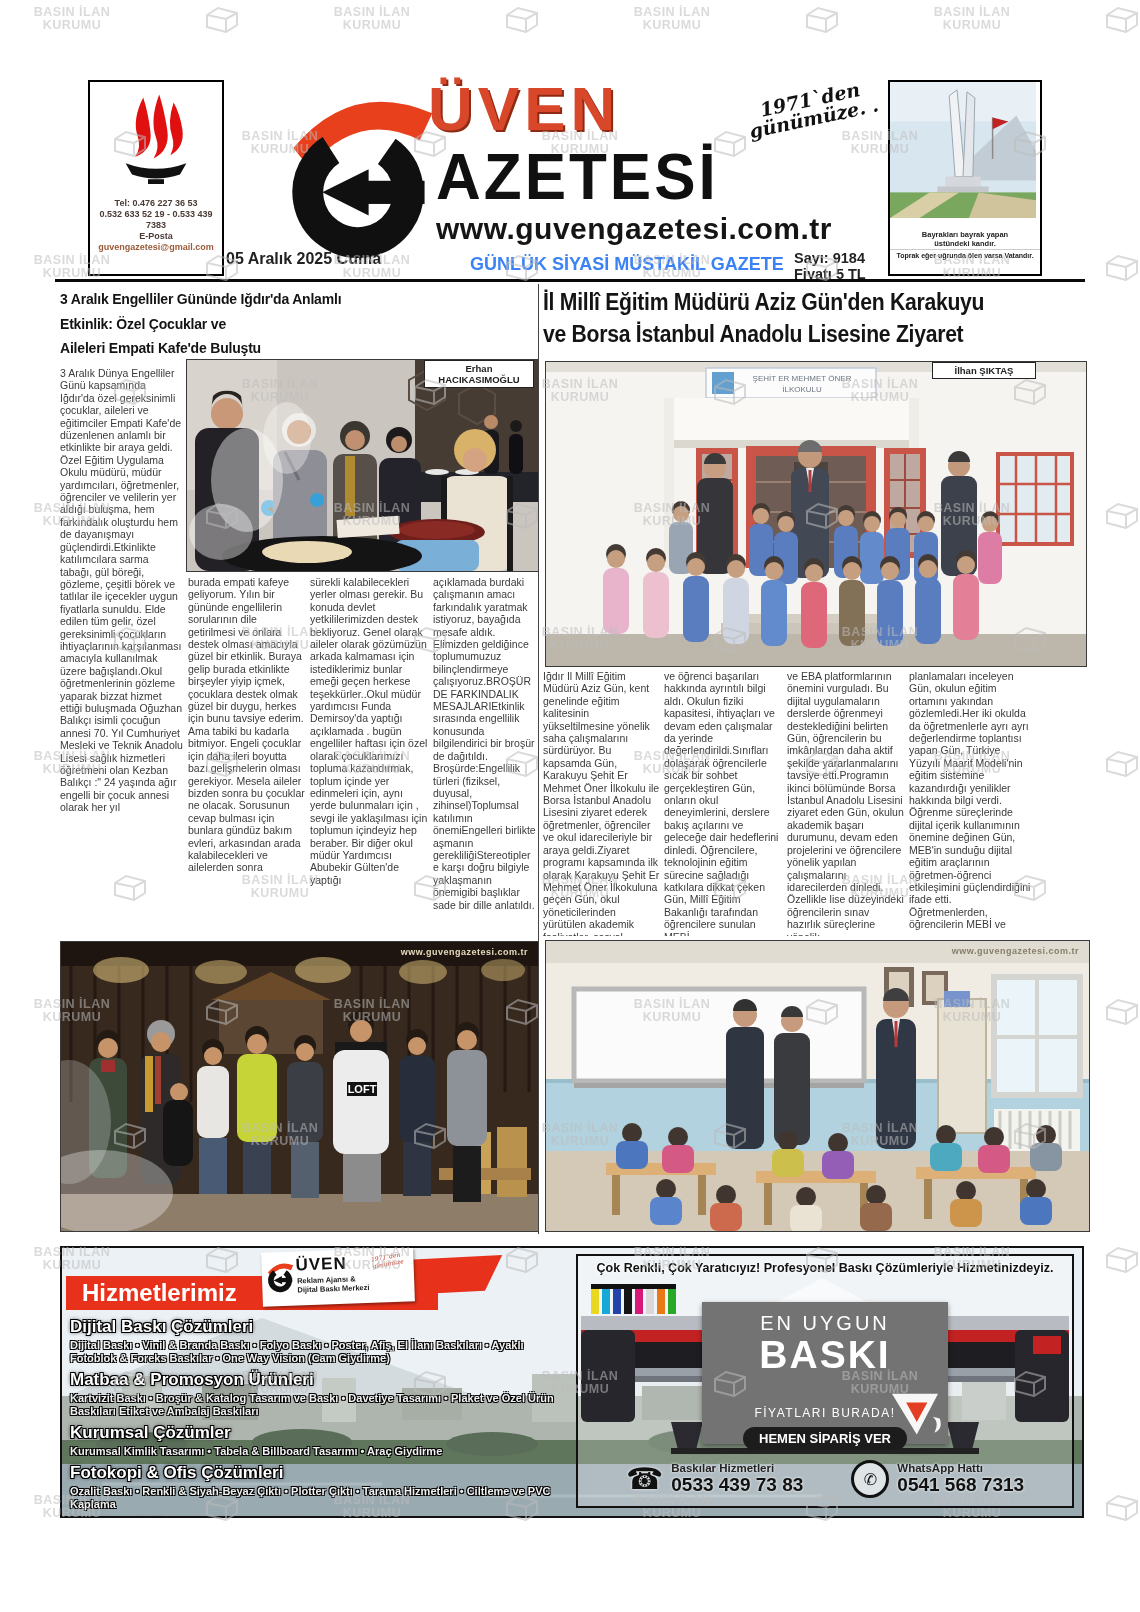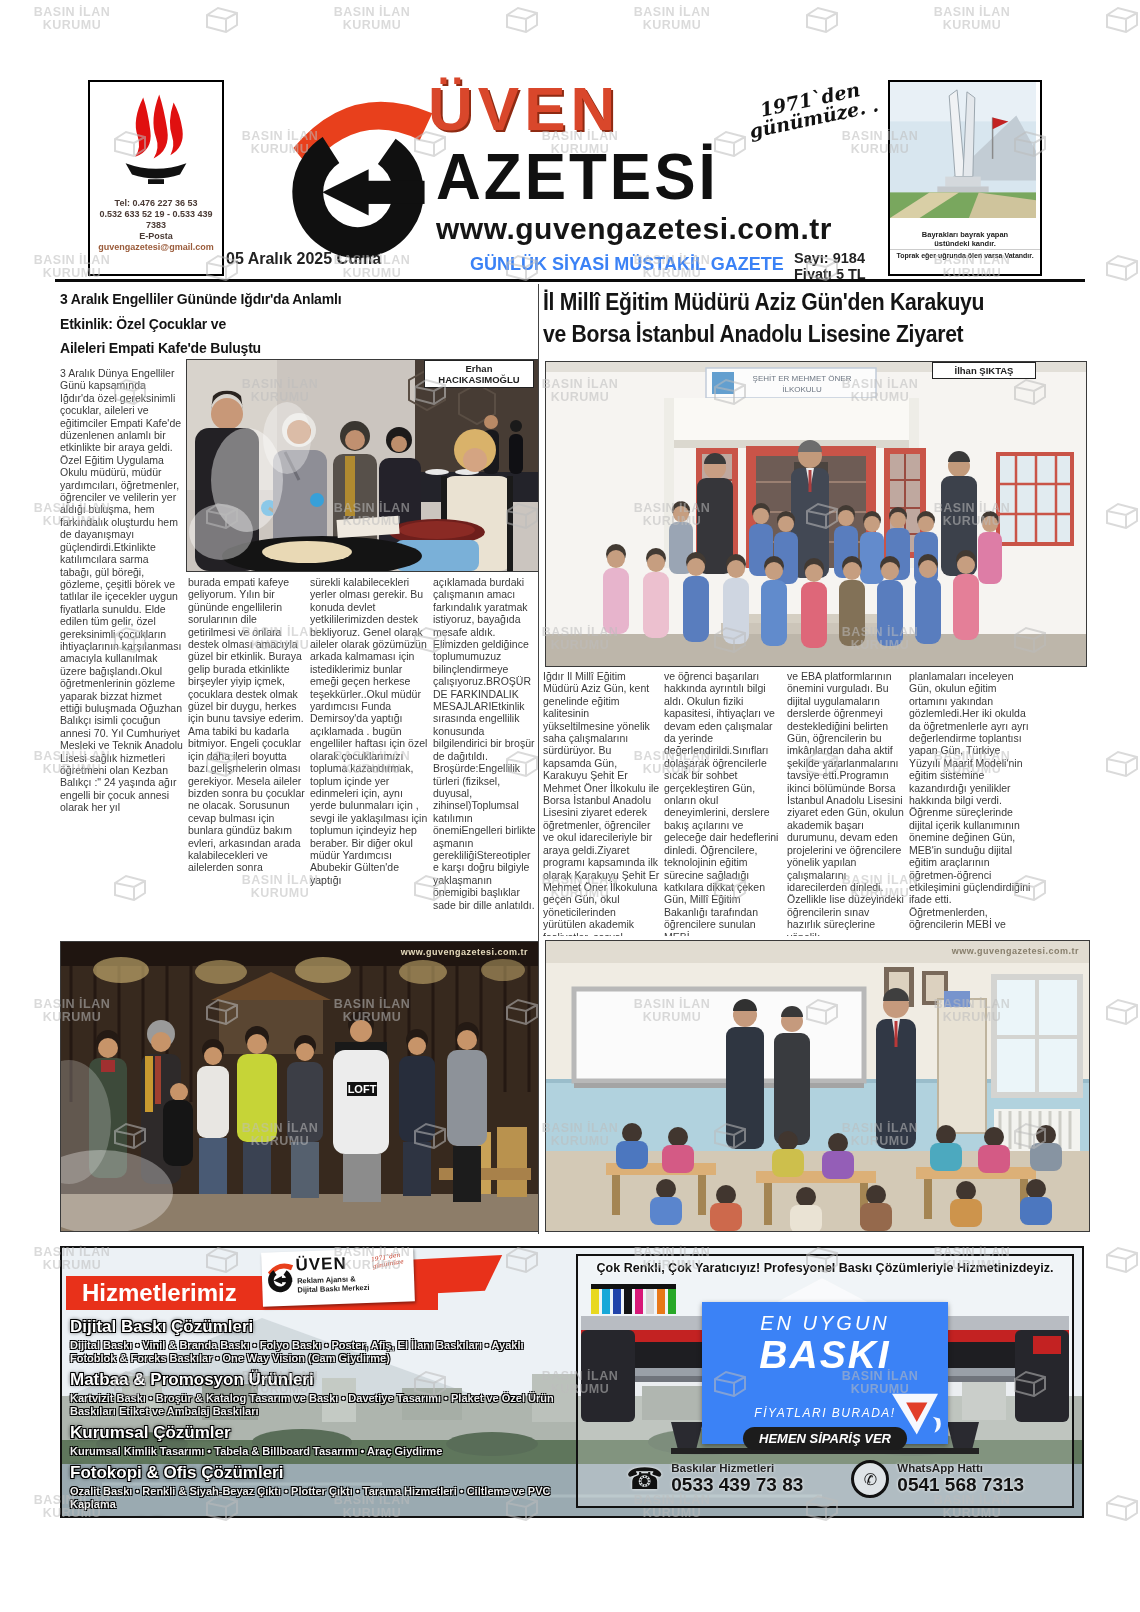--- a/index.html
+++ b/index.html
@@ -62,22 +62,22 @@
   .ad-cats{position:absolute;left:8px;top:64px;width:502px;z-index:3;}
   .ad-cat-title{font-size:17px;font-weight:bold;color:#fff;margin-top:5px;
       text-shadow:-1px -1px 0 #000,1px -1px 0 #000,-1px 1px 0 #000,1px 1px 0 #000,0 0 4px #000;}
   .ad-cat-items{font-size:11px;font-weight:bold;color:#f2f2f2;line-height:13px;margin-top:2px;
       text-shadow:-1px -1px 0 #000,1px -1px 0 #000,-1px 1px 0 #000,1px 1px 0 #000;}
   .ad-panel{position:absolute;left:514px;top:6px;width:498px;height:254px;border:2px solid #111;
             background:rgba(255,255,255,.22);z-index:3;box-sizing:border-box;overflow:hidden;}
   .ad-slogan{position:absolute;left:0;top:5px;width:100%;text-align:center;font-size:12.5px;
              font-weight:bold;color:#111;z-index:4;text-shadow:0 0 3px #fff,0 0 5px #fff;}
   .printer{position:absolute;left:3px;top:24px;width:488px;height:176px;z-index:3;}
-  .ad-banner{position:absolute;left:124px;top:46px;width:246px;height:142px;background:#3b82f6;z-index:5;
-             color:#fff;text-align:center;box-shadow:0 2px 5px rgba(0,0,0,.4);font-style:italic;}
+  .ad-banner{position:absolute;left:124px;top:46px;width:246px;height:142px;background:#737373;z-index:5;
+             color:#fff;text-align:center;box-shadow:0 2px 5px rgba(0,0,0,.4);}
   .ad-banner .l1{font-size:20px;letter-spacing:3px;margin-top:10px;font-weight:normal;}
   .ad-banner .l2{font-size:39px;font-weight:bold;letter-spacing:2px;line-height:40px;}
   .ad-banner .l3{font-size:12px;letter-spacing:1.5px;margin-top:31px;}
   .order-btn{display:inline-block;background:#1c1c1c;color:#fff;border-radius:14px;
              padding:4px 16px;font-size:13px;font-weight:bold;margin-top:7px;}
   .vmark{position:absolute;right:6px;bottom:6px;z-index:4;opacity:.95;}
   .ad-contacts{position:absolute;left:0;bottom:8px;width:100%;display:flex;justify-content:center;
                gap:48px;z-index:6;}
   .contact-item{display:flex;align-items:center;gap:8px;}
   .contact-texts .lbl{font-size:11.5px;color:#222;font-weight:bold;text-shadow:0 0 3px #fff;}

